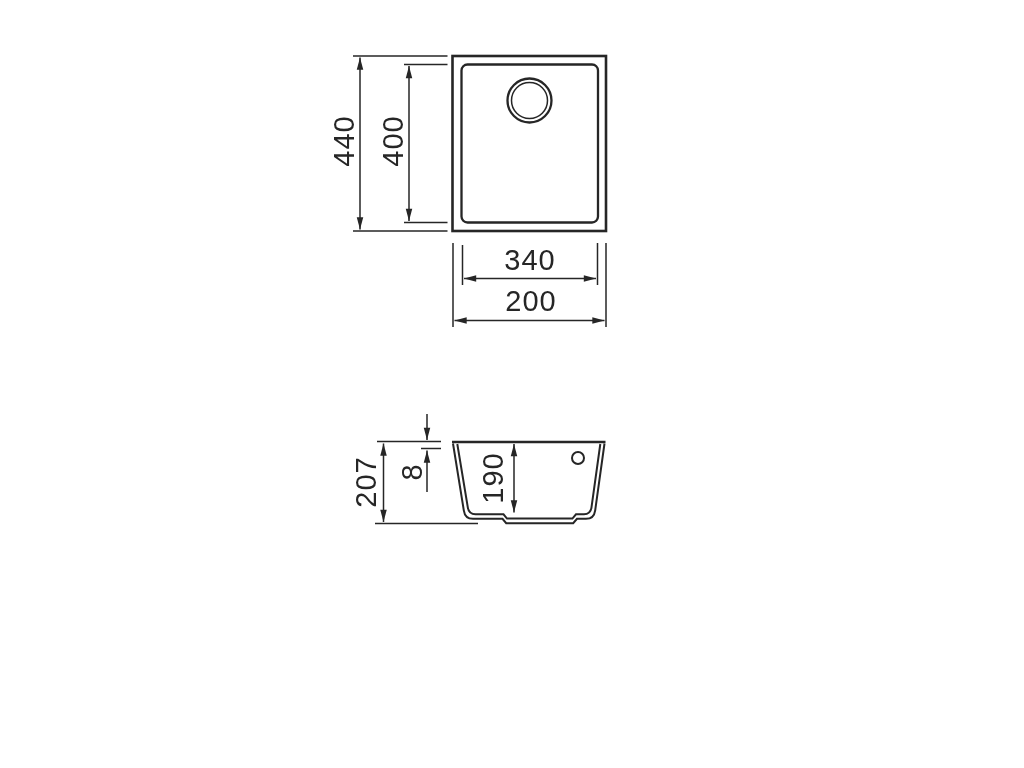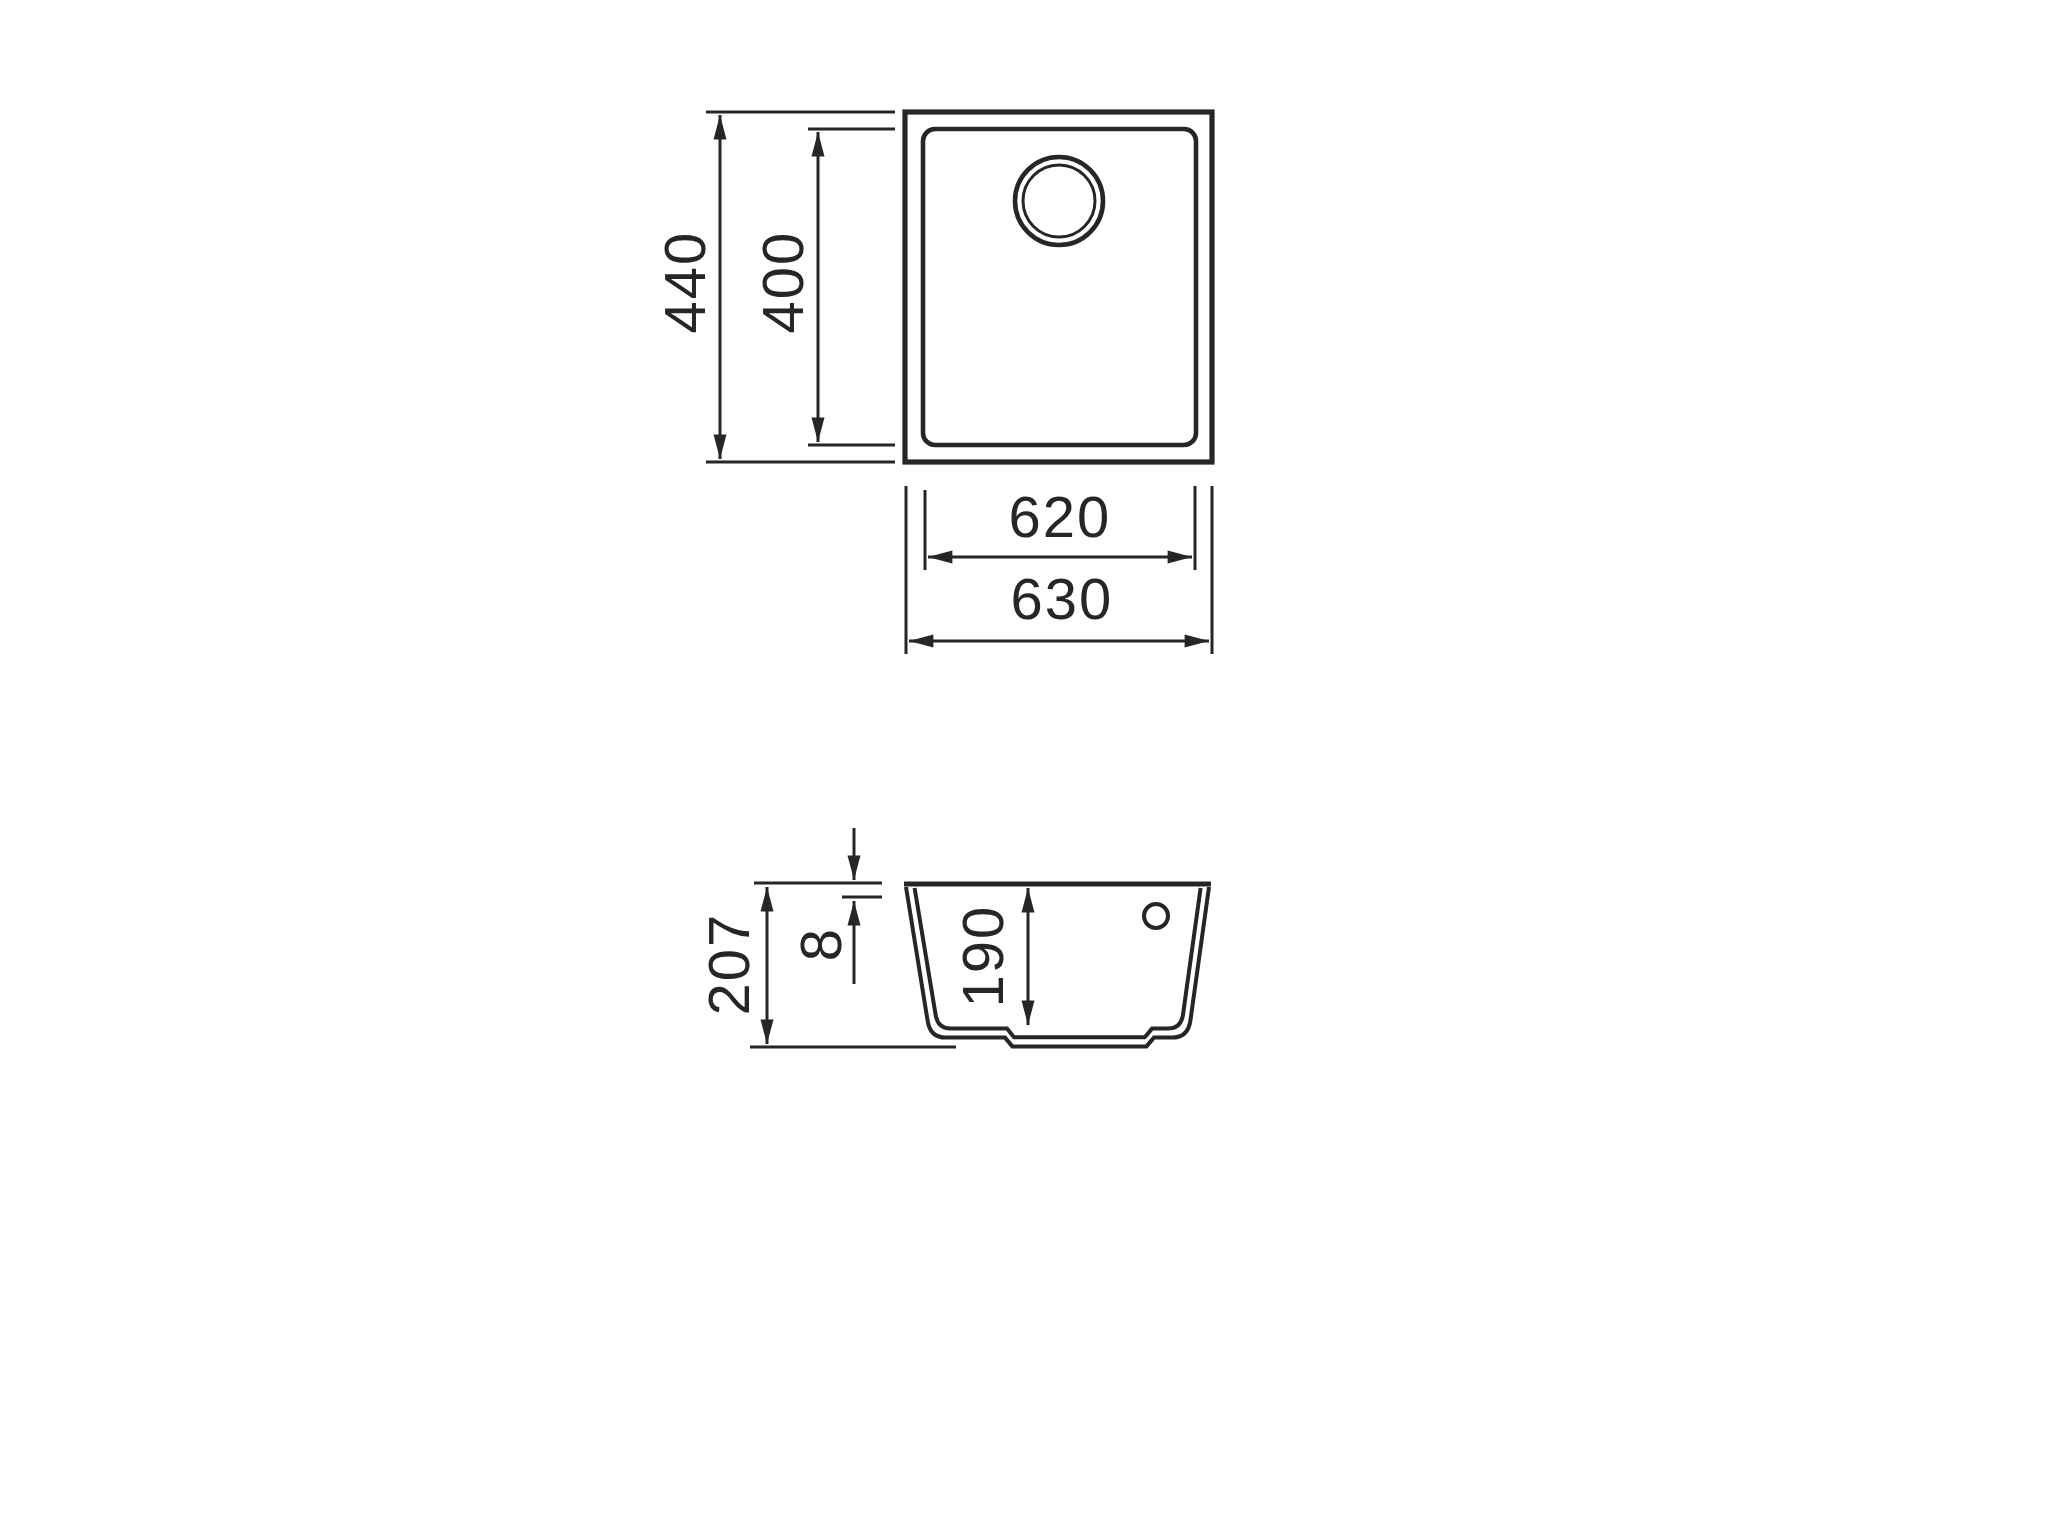--- a/index.html
+++ b/index.html
@@ -84,23 +84,23 @@
       <line class="dim" x1="427" y1="414" x2="427" y2="440" marker-end="url(#arr)"></line>
       <line class="dim" x1="427" y1="492" x2="427" y2="450.5" marker-end="url(#arr)"></line>
       <line class="dim" x1="514" y1="444" x2="514" y2="512.5" marker-start="url(#arr)" marker-end="url(#arr)"></line>
     </g>
   </svg>
 
   <div class="dim-label vertical" style="left:344px; top:141px;">440</div>
 
   <div class="dim-label vertical" style="left:393px; top:141px;">400</div>
 
-  <div class="dim-label" style="left:530px; top:260px;">620</div>
+  <div class="dim-label" style="left:530px; top:260px;">340</div>
 
-  <div class="dim-label" style="left:531px; top:301px;">630</div>
+  <div class="dim-label" style="left:531px; top:301px;">200</div>
 
   <div class="dim-label vertical" style="left:366px; top:482px;">207</div>
 
   <div class="dim-label vertical" style="left:412px; top:472px;">8</div>
 
   <div class="dim-label vertical" style="left:493px; top:478px;">190</div>
 
 </div>
 
 </body></html>

